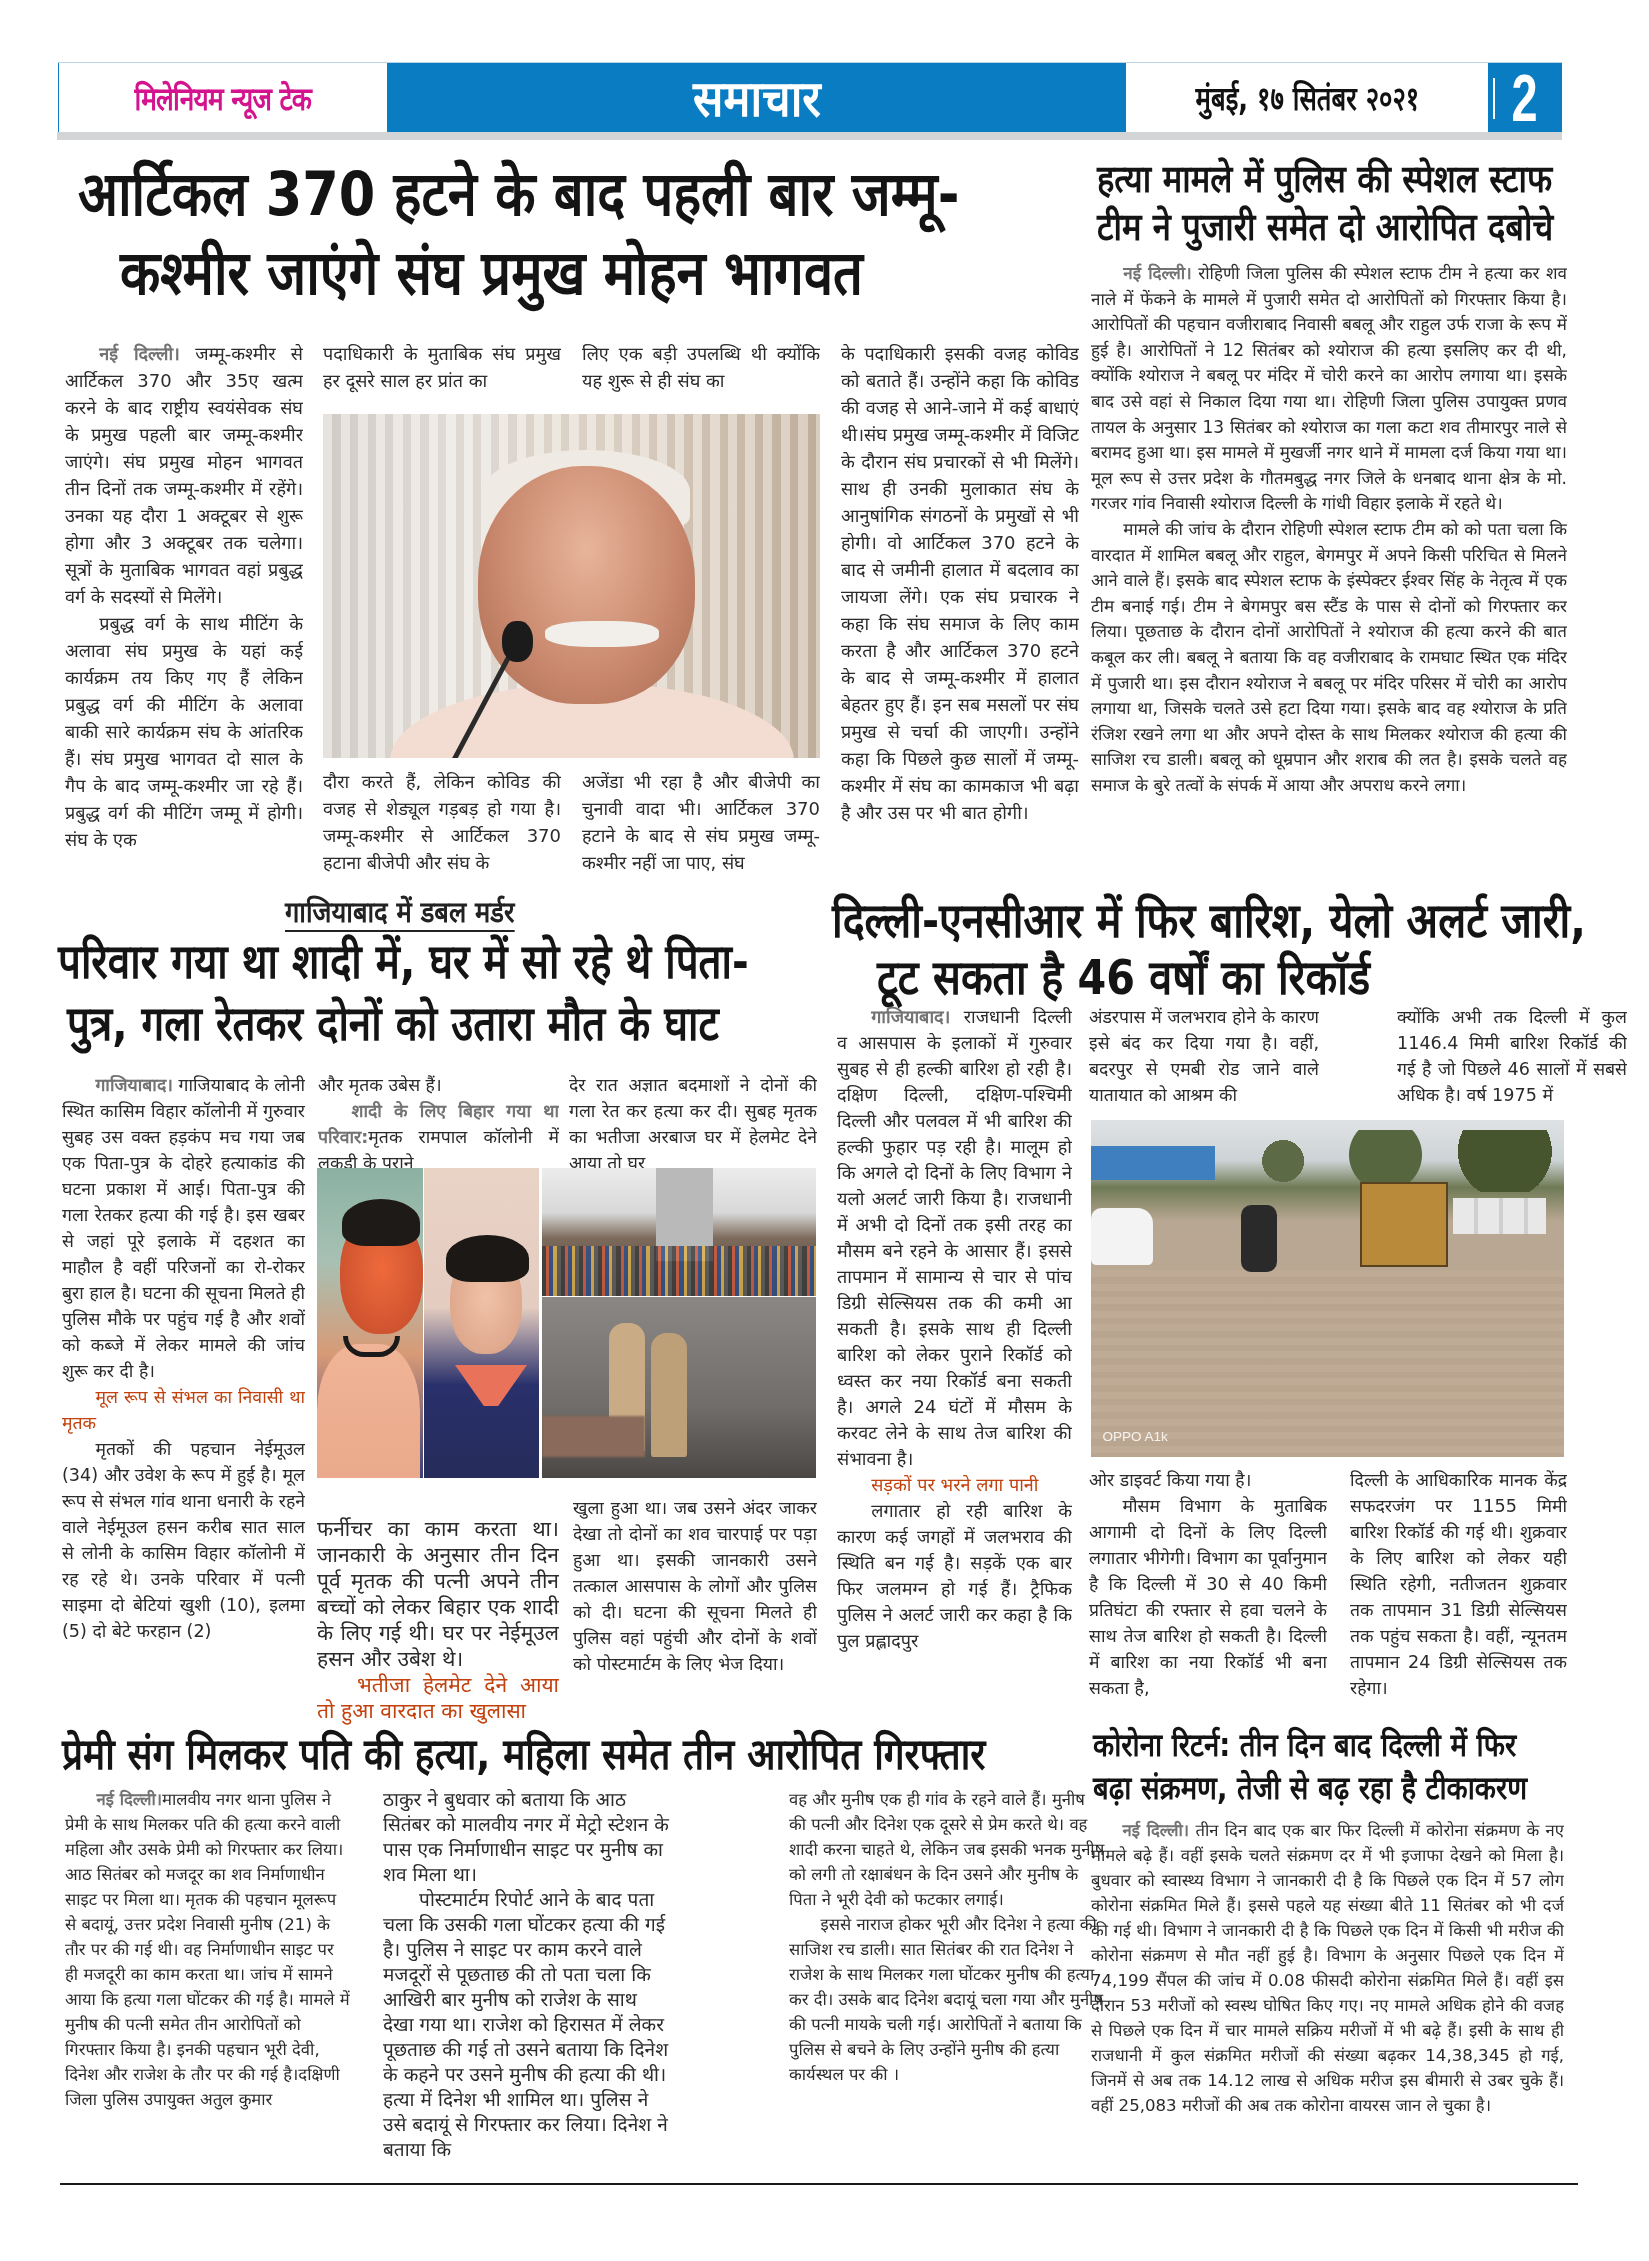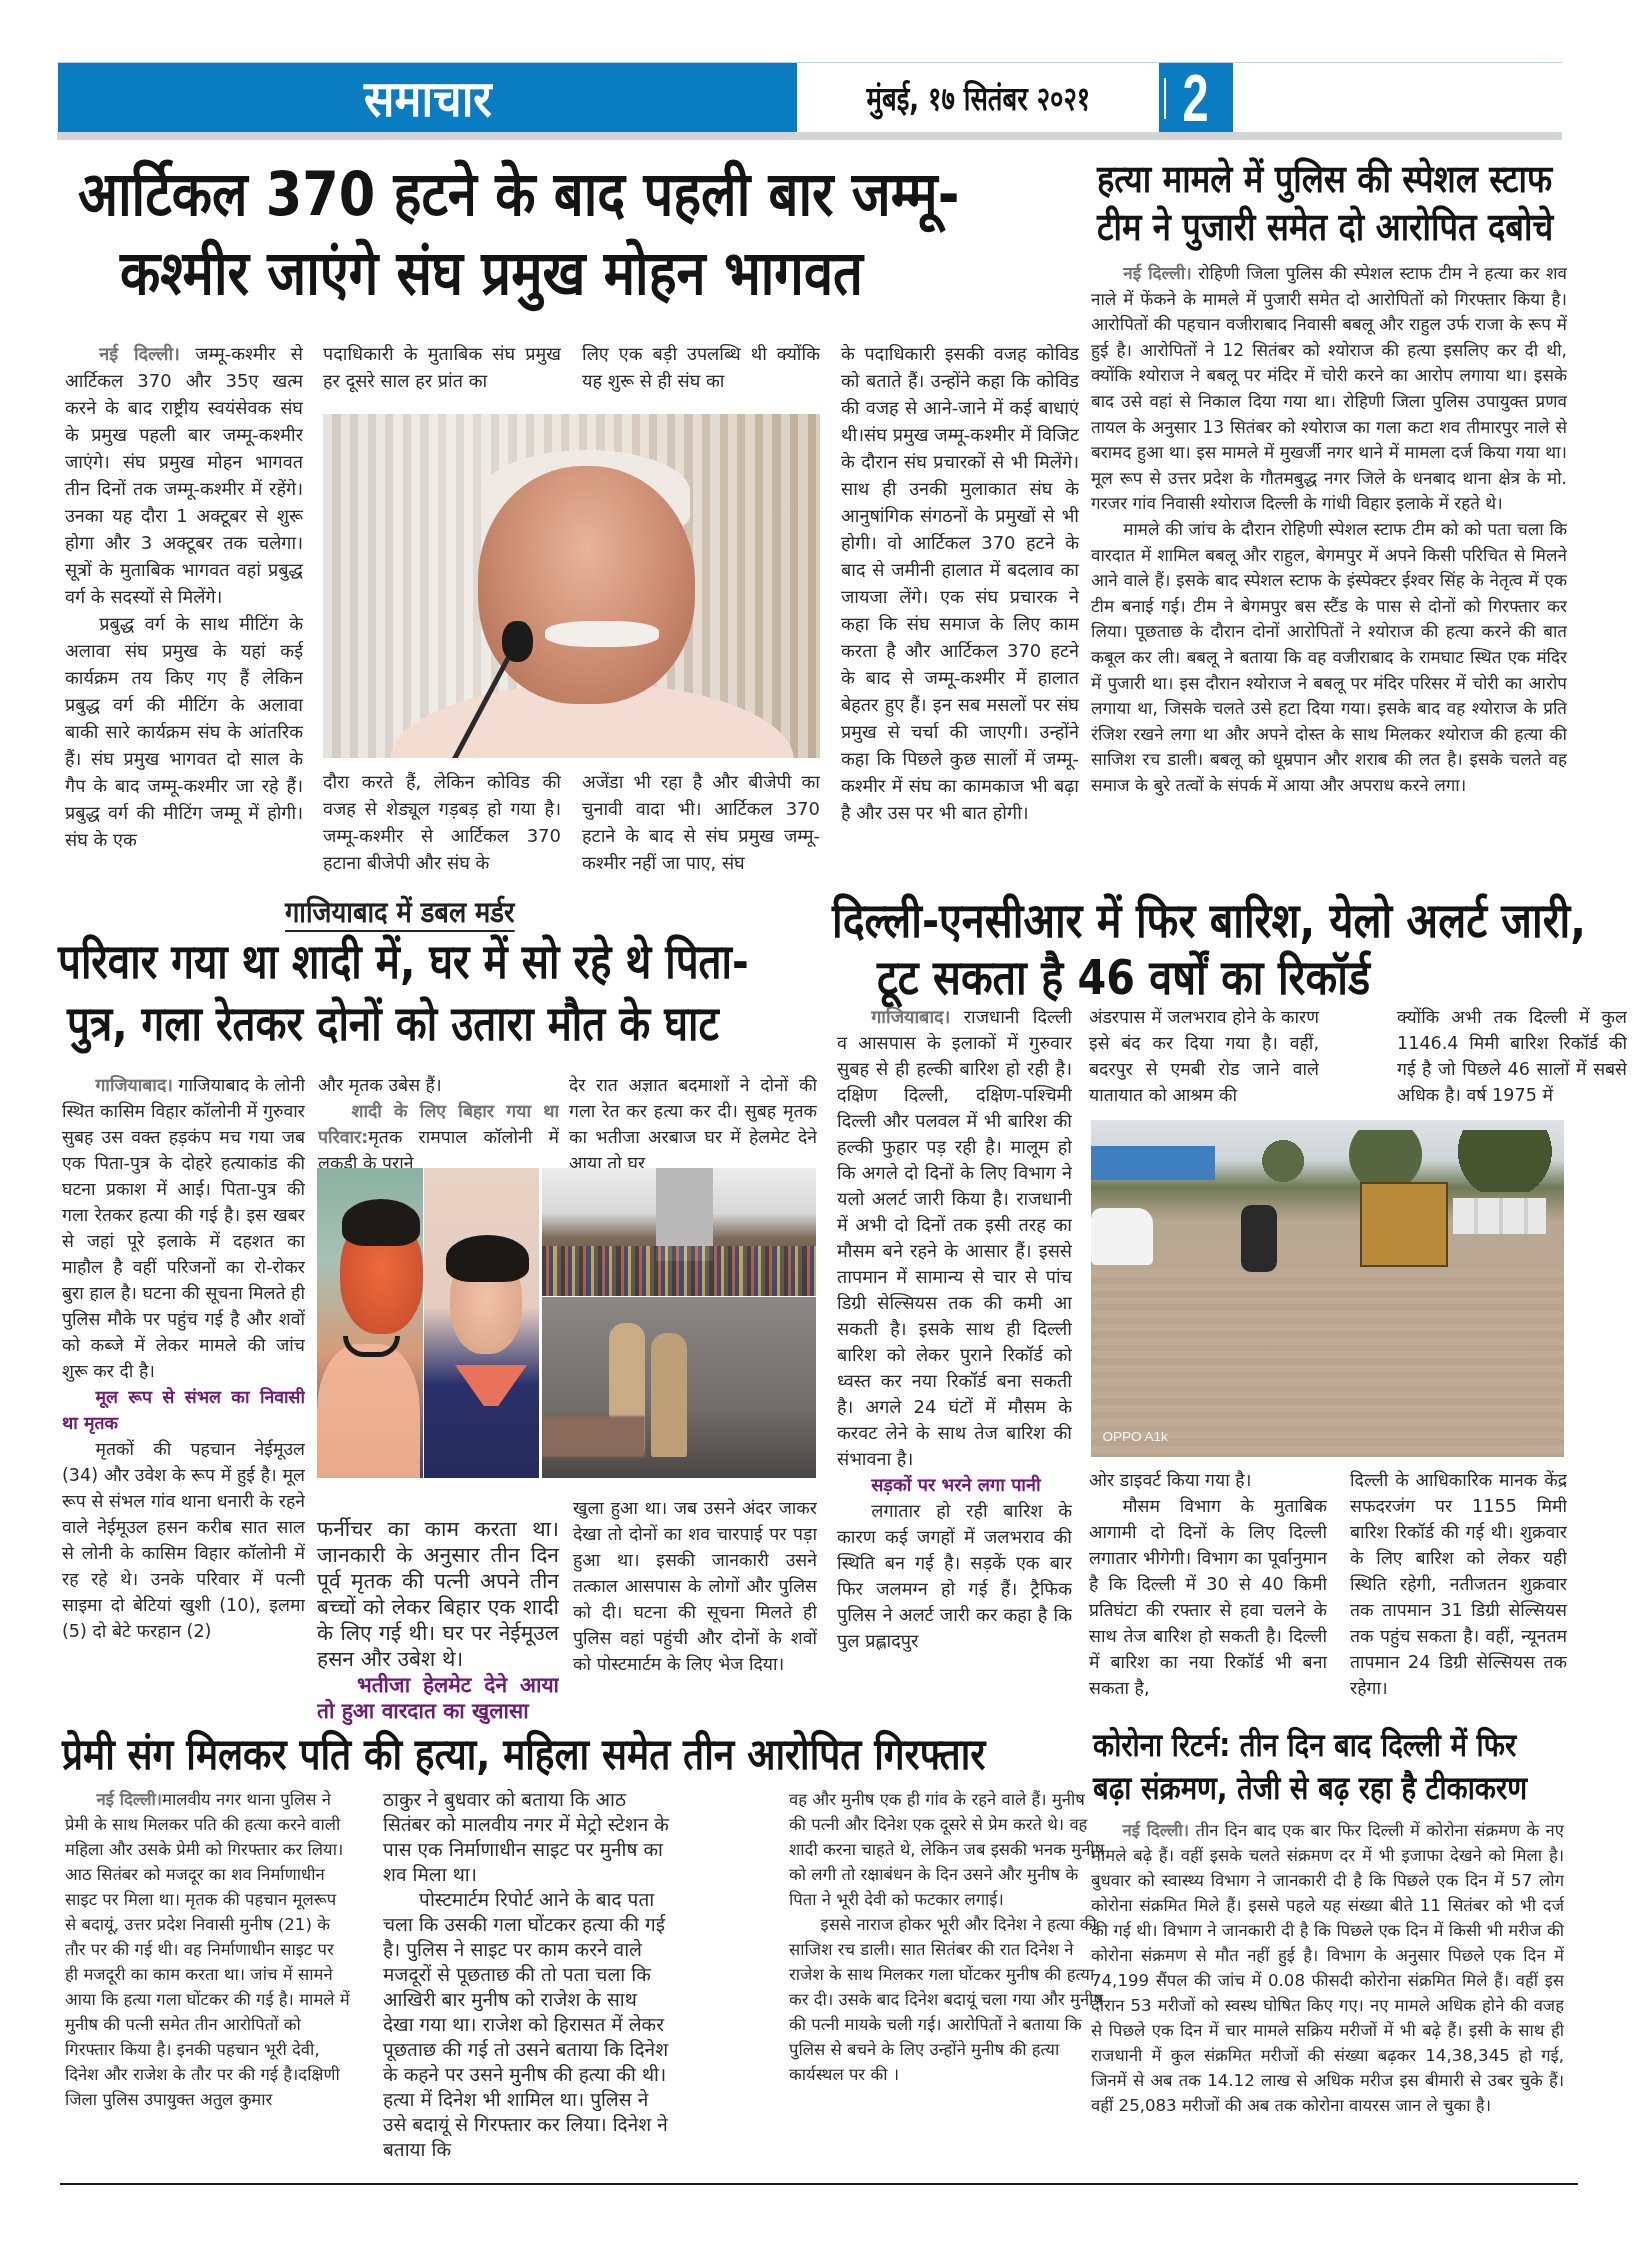--- a/index.html
+++ b/index.html
@@ -18,21 +18,21 @@
   .mast-page::before { content: ""; position: absolute; left: 5.2px; top: 14.5px; width: 2.1px; height: 41px; background: #fff; }
   .mast-pagenum { color: #fff; font-family: "Liberation Sans", sans-serif; font-weight: bold; font-size: 67px; line-height: 1; transform: scaleX(0.7); }
   .mast-underbar { position: absolute; left: 57px; top: 132px; width: 1505px; height: 8.3px; background: #d3d4d6; }
 
   
   .hl { position: absolute; font-weight: bold; color: #141414; line-height: 1.28; white-space: nowrap; transform-origin: left top; }
   .col { position: absolute; font-size: 18px; line-height: 27px; text-align: justify; color: #2a2a2a; overflow: hidden; }
   .col p { text-indent: 1.9em; }
   .col p.noindent { text-indent: 0; }
   .dateline { font-weight: bold; color: #737373; }
-  .subhead { font-weight: bold; color: #701a75; text-indent: 1.9em; }
+  .subhead { font-weight: normal; color: #c2410c; text-indent: 1.9em; }
 
   .rule { position: absolute; background: #1a1a1a; }
 
   
   .photo { position: absolute; overflow: hidden; }
   .ph-bhagwat { background: linear-gradient(90deg, #d9d4cd 0%, #e8e3dc 25%, #e2d6c9 60%, #c6b49f 100%); }
   .ph-bhagwat .stripes { position: absolute; inset: 0; background: repeating-linear-gradient(90deg, rgba(255,255,255,0.35) 0 9.3px, rgba(0,0,0,0.04) 9.3px 17.6px); }
   .ph-bhagwat .head { position: absolute; left: 155px; top: 52px; width: 217px; height: 238px; border-radius: 48% 48% 45% 45%; background: radial-gradient(ellipse at 50% 35%, #e7b49a 0%, #c8876c 60%, #a86a52 100%); }
   .ph-bhagwat .hair { position: absolute; left: 160px; top: 36px; width: 207px; height: 83px; border-radius: 50% 50% 20% 20%; background: #efeae4; }
   .ph-bhagwat .mustache { position: absolute; left: 222px; top: 207px; width: 114px; height: 26px; border-radius: 40%; background: #f2efea; }
@@ -68,20 +68,23 @@
   .ph-flood .bike { position: absolute; left: 150px; top: 85px; width: 36px; height: 67px; background: #2a2a2a; border-radius: 10.3px; }
   .ph-flood .water { position: absolute; left: 0; top: 150px; width: 100%; height: 362px; background: repeating-linear-gradient(180deg, #c2ad96 0 7.2px, #b8a38c 7.2px 13.5px); opacity: 0.6; }
   .ph-flood .wm { position: absolute; left: 11.4px; bottom: 13.5px; color: rgba(255,255,255,0.85); font-size: 13.5px; font-family: "Liberation Sans", sans-serif; }
 
   .underline-tag { position: absolute; font-weight: bold; color: #222; border-bottom: 2.1px solid #222; white-space: nowrap; transform-origin: left top; }
 </style>
 </head>
 <body>
 
 <div class="masthead">
+  <div class="mast-left">
+    <span class="mast-brand">मिलेनियम न्यूज टेक</span>
+  </div>
   <div class="mast-center">
     <span class="mast-section">समाचार</span>
   </div>
   <div class="mast-right">
     <span class="mast-date">मुंबई, १७ सितंबर २०२१</span>
   </div>
   <div class="mast-page">
     <span class="mast-pagenum">2</span>
   </div>
 </div>

